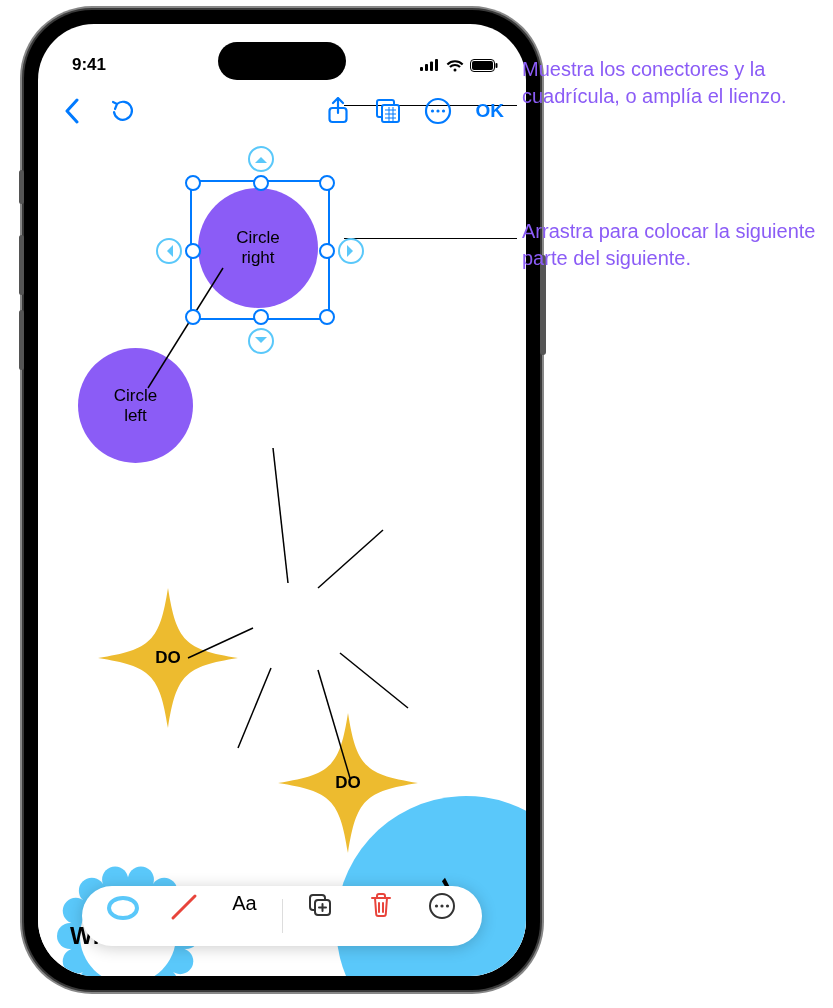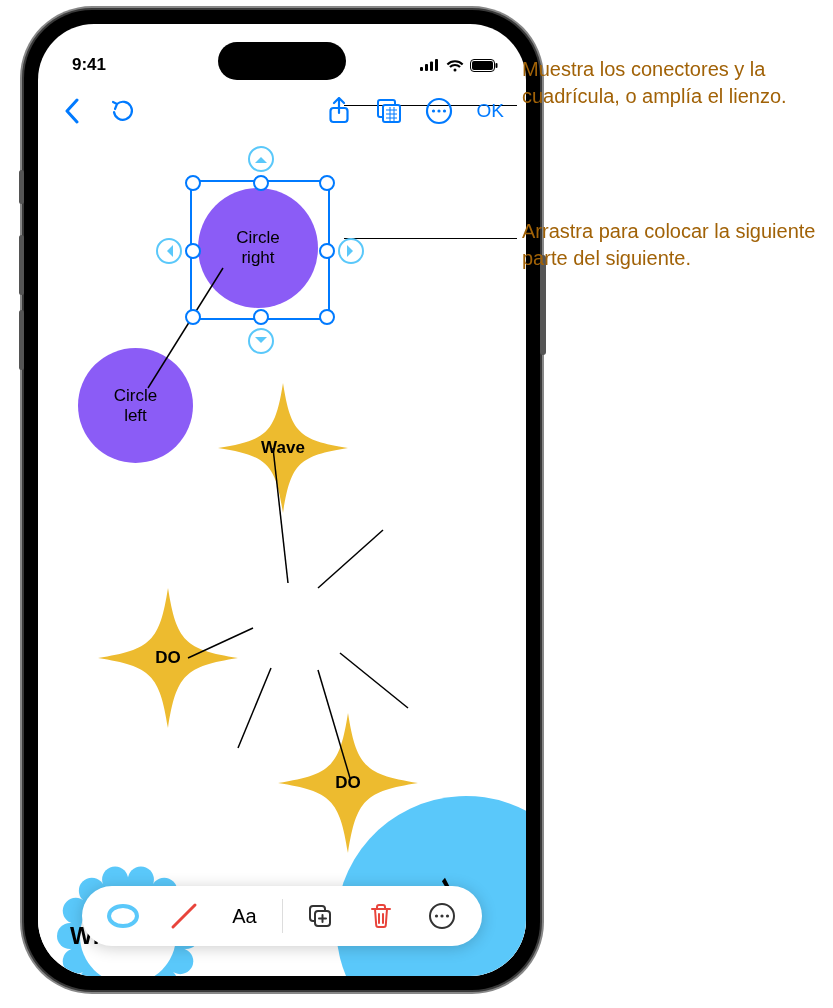--- a/index.html
+++ b/index.html
@@ -75,21 +75,21 @@
     gap: 10px;
     color: #007aff;
     z-index: 30;
   }
   .tb-btn {
     width: 40px; height: 40px;
     display:flex; align-items:center; justify-content:center;
     flex: 0 0 auto;
   }
   .tb-spacer { flex: 1 1 auto; }
-  .tb-text { font-size: 19px; font-weight:400; padding:0 8px; color:#007aff; }
+  .tb-text { font-size: 19px; font-weight:700; padding:0 8px; color:#007aff; }
   
   .canvas {
     position:absolute;
     top: 114px; left:0; right:0; bottom:0;
     background:#fff;
     overflow:hidden;
   }
   .node {
     position:absolute;
     display:flex;
@@ -140,26 +140,26 @@
     background:#fff;
     border-radius: 34px;
     box-shadow: 0 2px 16px rgba(0,0,0,.2);
     display:flex;
     align-items:center;
     justify-content:space-around;
     padding:0 10px;
     z-index:60;
   }
   .float-sep { width:1px; height:34px; background:#ddd; }
-  .float-btn { width:48px; height:48px; display:flex; align-items:center; justify-content:center; }
+  .float-btn { width:48px; height:48px; display:flex; align-items:flex-start; justify-content:center; }
   
   .callout {
     position:absolute;
     font-size:20px;
-    color:#a16207;
+    color:#8b5cf6;
     line-height:1.35;
     max-width:310px;
   }
   .callout-line {
     position:absolute;
     height:1px;
     background:#000;
   }
   
   .wheel-badge {
@@ -279,26 +279,20 @@
         <div class="sel-arrow down" style="left:calc(50% - 12px); bottom:-36px;"></div>
         <div class="sel-arrow left" style="top:calc(50% - 12px); left:-36px;"></div>
         <div class="sel-arrow right" style="top:calc(50% - 12px); right:-36px;"></div>
       </div>
 
       <div class="node circle-node" style="left:40px; top:210px; width:115px; height:115px;">
         <span style="white-space:pre-line;">Circle
 left</span>
       </div>
 
-      <div class="node star-node" style="left:180px; top:245px; width:130px; height:130px;">
-        <svg viewBox="0 0 100 100">
-            <path d="M50 0 C56 38 62 44 100 50 C62 56 56 62 50 100 C44 62 38 56 0 50 C38 44 44 38 50 0 Z" fill="#edbb2f"></path>
-          </svg>
-        <span class="star-label">Wave</span>
-      </div>
 
 
 
       <div class="node star-node" style="left:60px; top:450px; width:140px; height:140px;">
         <svg viewBox="0 0 100 100">
             <path d="M50 0 C56 38 62 44 100 50 C62 56 56 62 50 100 C44 62 38 56 0 50 C38 44 44 38 50 0 Z" fill="#edbb2f"></path>
           </svg>
         <span class="star-label">DO</span>
       </div>
 

